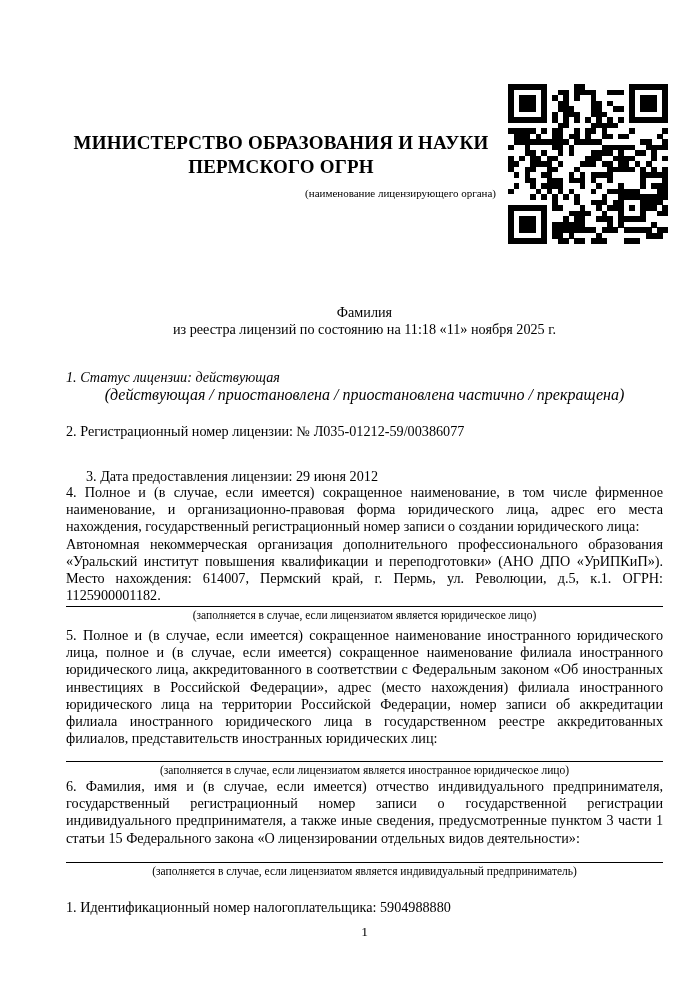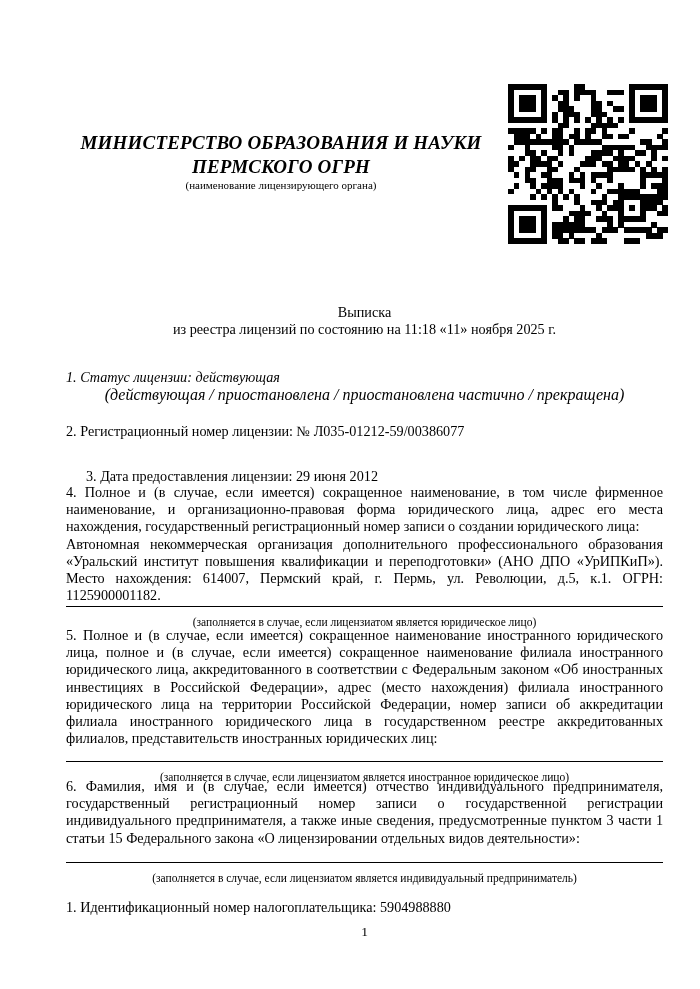--- a/index.html
+++ b/index.html
@@ -20,26 +20,26 @@
     top: 131px;
     width: 430px;
     text-align: center;
   }
   .authority .line {
     font-weight: bold;
     font-size: 19px;
     line-height: 24px;
     white-space: nowrap;
     letter-spacing: 0.2px;
-    font-style: italic;
   }
   .authority .caption {
     font-size: 11px;
     line-height: 13px;
-    margin-top: 0;
+    margin-top: 8px;
+    text-align: right;
   }
 
   .qr-box {
     position: absolute;
     left: 508px;
     top: 84px;
     width: 160px;
     height: 160px;
   }
 
@@ -65,21 +65,21 @@
   .just { text-align: justify; }
   .sub-caption {
     text-align: center;
     font-size: 16px;
     line-height: 15px;
     margin-top: 1px;
   }
   .fill-caption {
     border-top: 1.5px solid #000000;
     margin-top: 2px;
-    padding-top: 8px;
+    padding-top: 1px;
     text-align: center;
     font-size: 11.5px;
     line-height: 14px;
   }
   .spacer-12 { height: 12px; }
   .spacer-13 { height: 13px; }
 
   #item1 { top: 369px; font-style: italic; }
   #item2 { top: 423px; }
   #item3 { top: 468px; margin-left: 20px; }
@@ -528,21 +528,21 @@
         <rect x="71.72" y="154.48" width="5.58" height="5.58"></rect>
         <rect x="82.76" y="154.48" width="5.58" height="5.58"></rect>
         <rect x="88.28" y="154.48" width="5.58" height="5.58"></rect>
         <rect x="93.79" y="154.48" width="5.58" height="5.58"></rect>
         <rect x="115.86" y="154.48" width="5.58" height="5.58"></rect>
         <rect x="121.38" y="154.48" width="5.58" height="5.58"></rect>
         <rect x="126.90" y="154.48" width="5.58" height="5.58"></rect>
       </svg></div>
 
   <div class="doc-title">
-    <div>Выписка</div>
+    <div>Фамилия</div>
     <div>из реестра лицензий по состоянию на 11:18 «11» ноября 2025 г.</div>
   </div>
 
   <div class="item" id="item1">
     <div>1. Статус лицензии: действующая</div>
     <div class="sub-caption">(действующая / приостановлена / приостановлена частично / прекращена)</div>
   </div>
 
   <div class="item" id="item2">
     <div>2. Регистрационный номер лицензии: № Л035-01212-59/00386077</div>

